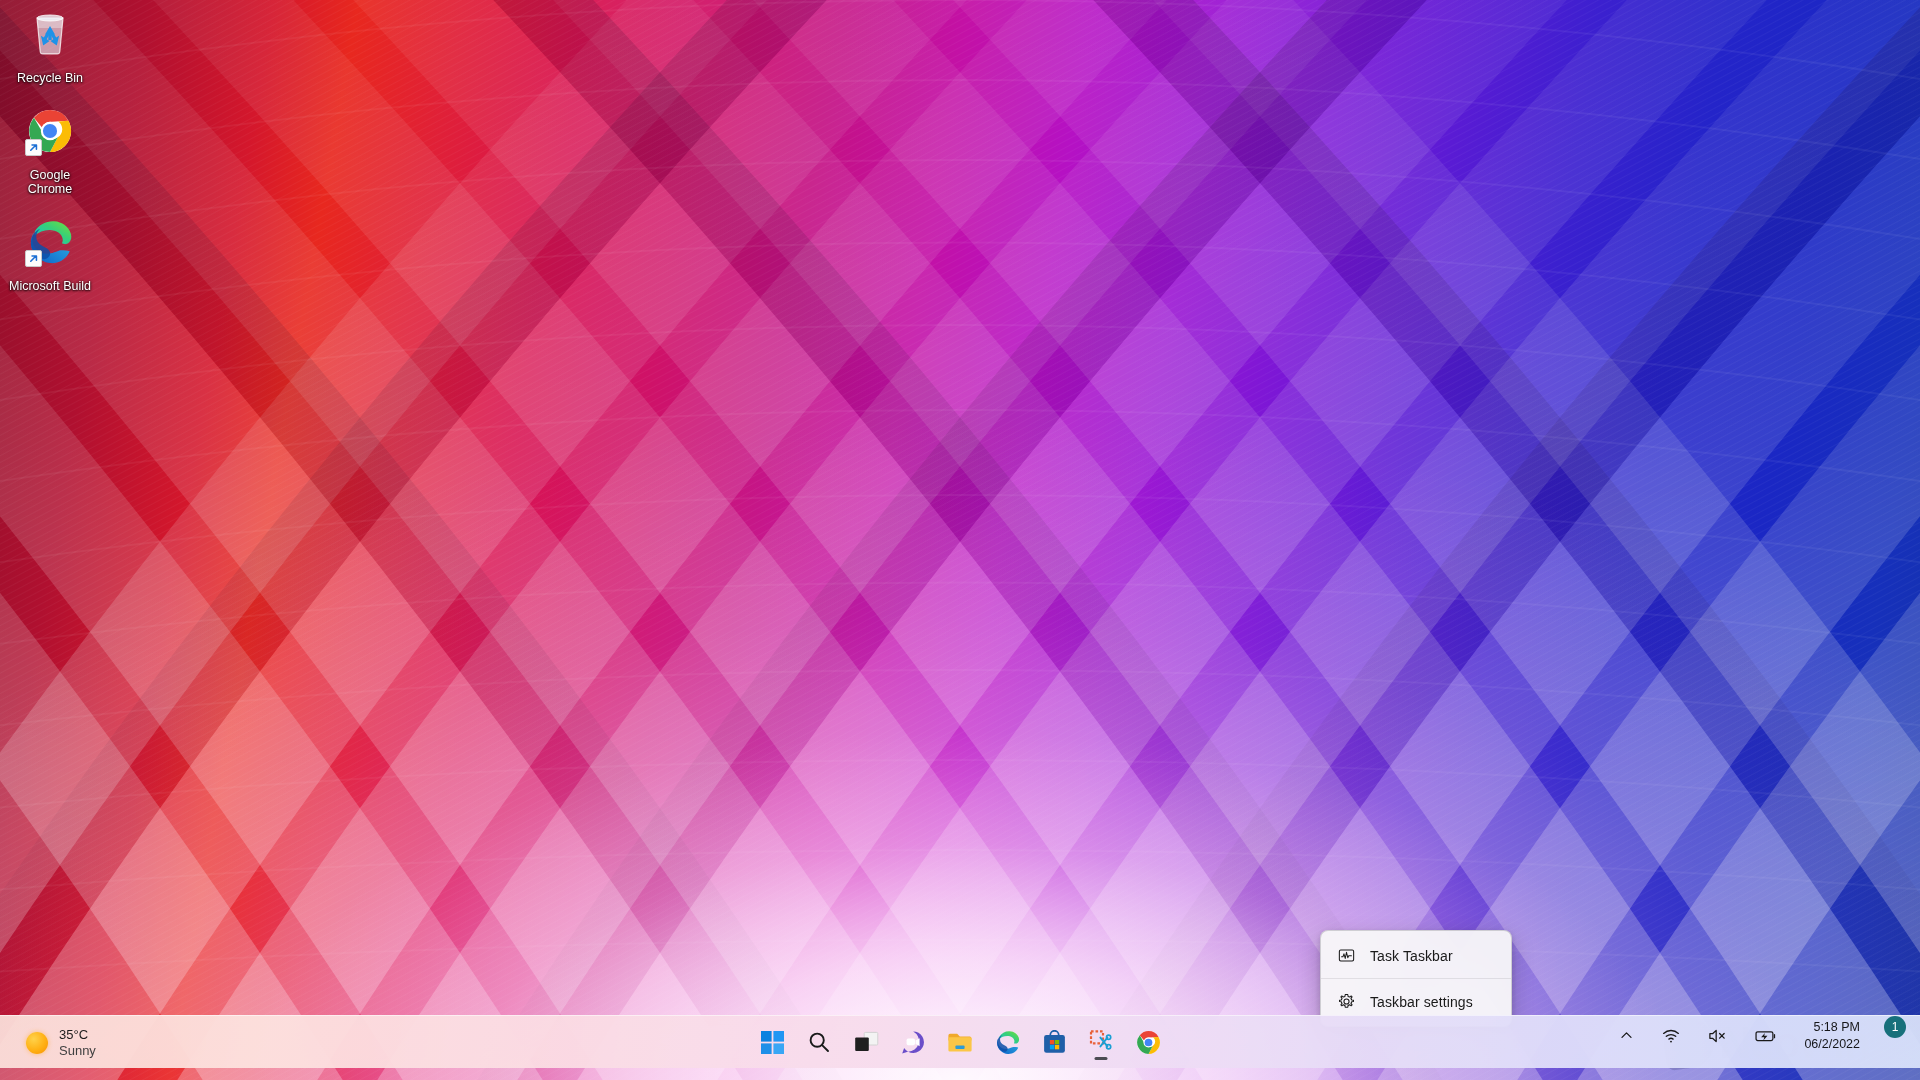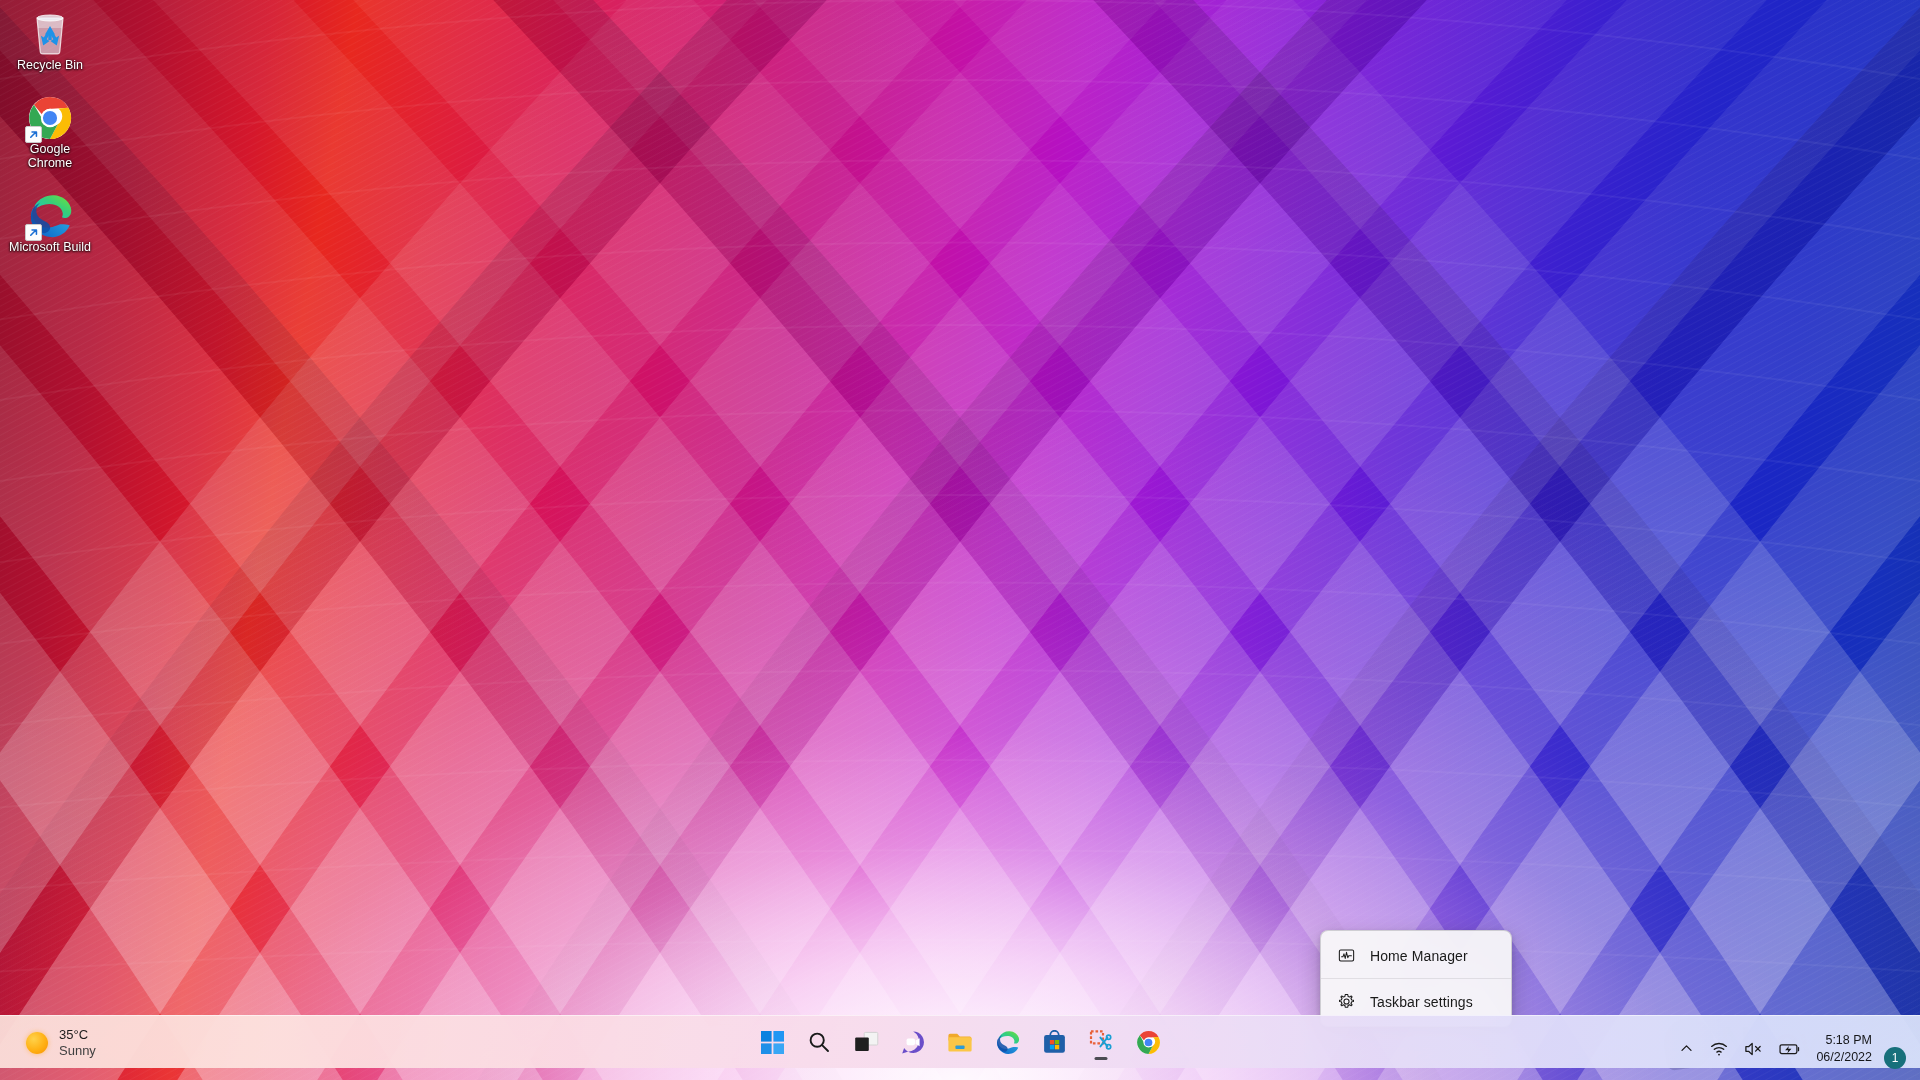--- a/index.html
+++ b/index.html
@@ -47,21 +47,21 @@
   }
   .desk-icon{
     width:92px; display:flex; flex-direction:column; align-items:center;
     cursor:default; padding:4px 2px 3px 2px; border-radius:4px;
   }
   .desk-icon .glyph{
     width:48px; height:48px; position:relative;
     display:flex; align-items:center; justify-content:center;
   }
   .desk-icon .label{
-    margin-top:0; font-size:12.5px; line-height:14.5px; color:#fff;
+    margin-top:13px; font-size:12.5px; line-height:14.5px; color:#fff;
     text-align:center; text-shadow:0 0 3px rgba(0,0,0,.85), 0 1px 2px rgba(0,0,0,.85);
     max-width:90px; word-wrap:break-word;
   }
   .shortcut-arrow{
     position:absolute; left:-1px; bottom:-1px; width:17px; height:17px;
     background:#fdfdfd; border:1px solid #c9c9c9; border-radius:2px;
     display:flex; align-items:center; justify-content:center;
   }
   .shortcut-arrow svg{ width:11px; height:11px; display:block; }
 
@@ -154,21 +154,21 @@
   }
   .tb-btn svg{ display:block; }
   .tb-active-dot{
     position:absolute; bottom:2px; left:50%; transform:translateX(-50%);
     width:13px; height:3.5px; border-radius:2px; background:#4b4b52;
   }
 
   
   #tb-tray{
     position:absolute; right:8px; height:53px;
-    display:flex; align-items:flex-end; gap:2px;
+    display:flex; align-items:flex-start; gap:14px;
   }
   .tray-btn{
     height:40px; border-radius:6px; display:flex; align-items:center;
     justify-content:center; cursor:default; padding:0 7px;
   }
   .tray-btn svg{ display:block; }
   #tray-clock{
     display:flex; flex-direction:column; align-items:flex-end;
     line-height:17px; padding:0 8px 0 6px; height:40px;
     justify-content:center; border-radius:6px; cursor:default;
@@ -340,21 +340,21 @@
 
 
   <div id="context-menu">
     <div class="ctx-item">
       <span class="ctx-icon">
         <svg viewBox="0 0 20 20" fill="none" stroke="#1b1b1b" stroke-width="1.25">
           <rect x="1.6" y="3.6" width="16.8" height="12.8" rx="1.6"></rect>
           <path d="M4.2 11.6 l1.6 0 1.2-3.6 1.5 5.4 1.5-7.2 1.5 6.4 1.1-2.4 1.9 0 1.3 0" stroke-linecap="round" stroke-linejoin="round" stroke-width="1.2"></path>
         </svg>
       </span>
-      <span class="ctx-label">Home Manager</span>
+      <span class="ctx-label">Task Taskbar</span>
     </div>
 
     <div class="ctx-sep"></div>
 
     <div class="ctx-item">
       <span class="ctx-icon">
         <svg viewBox="0 0 20 20" fill="none" stroke="#1b1b1b" stroke-width="1.25">
           <circle cx="10" cy="10" r="3"></circle>
           <path d="M10 1.8 l1.5 0 .35 2.2 a6.3 6.3 0 0 1 1.85 .78 l1.8-1.32 1.06 1.06 -1.32 1.8 a6.3 6.3 0 0 1 .78 1.85 l2.2 .35 0 1.5 -2.2 .35 a6.3 6.3 0 0 1 -.78 1.85 l1.32 1.8 -1.06 1.06 -1.8-1.32 a6.3 6.3 0 0 1 -1.85 .78 l-.35 2.2 -1.5 0 -1.5 0 -.35-2.2 a6.3 6.3 0 0 1 -1.85-.78 l-1.8 1.32 -1.06-1.06 1.32-1.8 a6.3 6.3 0 0 1 -.78-1.85 l-2.2-.35 0-1.5 2.2-.35 a6.3 6.3 0 0 1 .78-1.85 l-1.32-1.8 1.06-1.06 1.8 1.32 a6.3 6.3 0 0 1 1.85-.78 l.35-2.2 Z" stroke-linejoin="round"></path>
         </svg>

